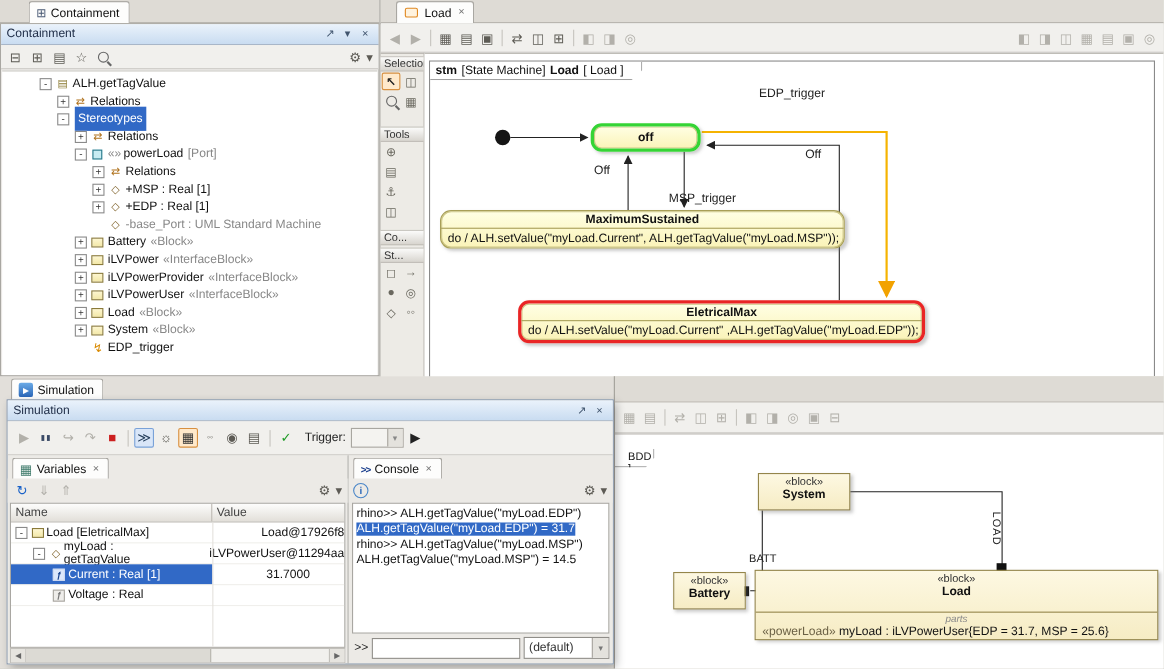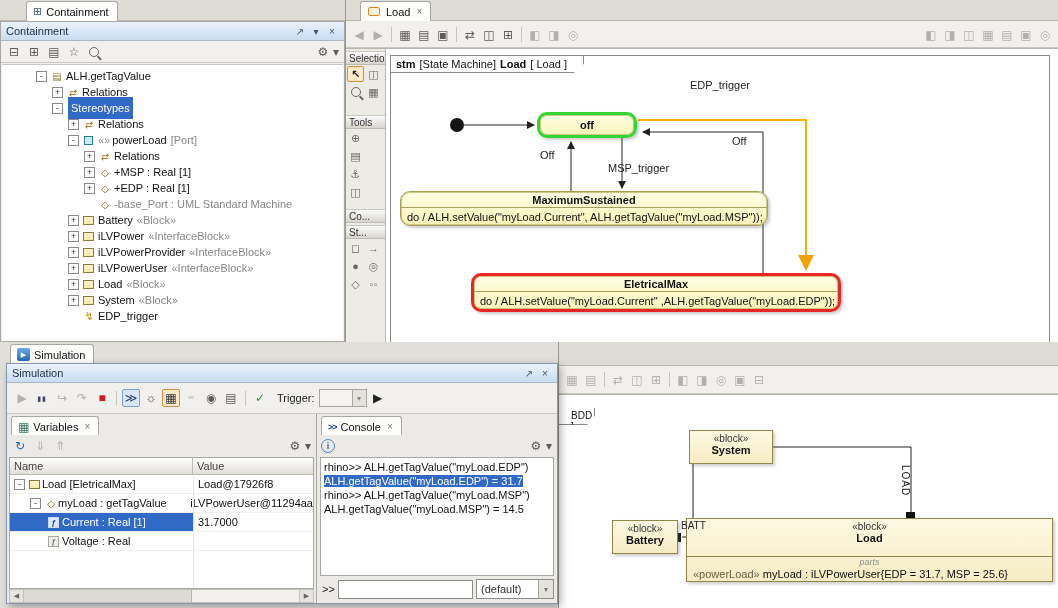--- a/index.html
+++ b/index.html
@@ -102,21 +102,21 @@
   #pane-console{left:310px;right:0;}
   .pane .tabstrip{height:21px;background:#dedbd5;border-bottom:1px solid #b9b6b0;}
   .panetools{position:absolute;left:0;top:21px;right:0;height:22px;display:flex;align-items:center;gap:2px;padding:0 4px;background:#eceae6;}
   .vtable{position:absolute;left:2px;right:2px;top:43px;bottom:14px;background:#fff;border:1px solid #a9a7a2;overflow:hidden;}
   .vhead{display:flex;height:17px;background:linear-gradient(#fdfdfc,#e2dfd9);border-bottom:1px solid #bdbab4;color:#444;}
   .vhead .hc1{width:183px;border-right:1px solid #bdbab4;padding:2px 0 0 4px;}
   .vhead .hc2{flex:1;padding:2px 0 0 4px;}
   .vcoldiv{position:absolute;left:183px;top:17px;bottom:0;width:1px;background:#e4e2dd;}
   .vrow{display:flex;height:19px;align-items:center;border-bottom:1px solid #f0efec;}
   .vname{width:183px;display:flex;align-items:center;height:100%;}
-  .vval{flex:1;padding-left:5px;}
+  .vval{flex:1;padding-left:5px;margin-left:44px;}
   .vname.sel{background:#3169c6;color:#fff;}
   .vicon{width:11px;height:11px;border:1px solid #7b96cc;background:#dce8fb;color:#16418c;font-size:8px;font-weight:bold;display:inline-flex;align-items:center;justify-content:center;flex:none;margin-right:3px;font-style:italic;}
   .vname.sel .vicon{border-color:#cdd9f0;}
   .hscroll{position:absolute;left:2px;right:2px;bottom:0;height:14px;background:#f1f0ed;border:1px solid #c2c0bb;display:flex;align-items:center;}
   .sbtn{width:14px;height:12px;display:flex;align-items:center;justify-content:center;font-size:7px;color:#666;background:#e6e4df;border-right:1px solid #c2c0bb;}
   .sbtn.right{border-left:1px solid #c2c0bb;border-right:none;}
   .sthumb{width:168px;height:12px;background:#dcdad4;border-right:1px solid #b8b6b0;}
   .strack{flex:1;}
   .coutput{position:absolute;left:3px;right:3px;top:43px;bottom:27px;background:#fff;border:1px solid #a9a7a2;padding:2px 0;overflow:hidden;}
   .cline{padding:1px 3px;white-space:nowrap;}
@@ -361,21 +361,21 @@
       <div class="state" id="st-ms">
         <div class="sname">MaximumSustained</div>
         <div class="sdo">do / ALH.setValue("myLoad.Current", ALH.getTagValue("myLoad.MSP"));</div>
       </div>
       <div class="state" id="st-em">
         <div class="sname">EletricalMax</div>
         <div class="sdo">do / ALH.setValue("myLoad.Current" ,ALH.getTagValue("myLoad.EDP"));</div>
       </div>
       <span class="tlabel" style="left:304px;top:30px">EDP_trigger</span>
       <span class="tlabel" style="left:154px;top:100px">Off</span>
-      <span class="tlabel" style="left:222px;top:113px">MSP_trigger</span>
+      <span class="tlabel" style="left:222px;top:126px">MSP_trigger</span>
       <span class="tlabel" style="left:346px;top:86px">Off</span>
     </div>
   </section>
 
   <section id="win-bdd">
     <div class="bband"></div>
     <div class="dtoolbar">
       <span class="tbi dis">▦</span>
       <span class="tbi dis">▤</span>
       <span class="sep"></span>
@@ -411,21 +411,21 @@
           <div class="bname">Load</div>
         </div>
         <div class="partc">
           <span class="comp-label">parts</span>
           <div class="partline">
             <span class="pstereo">«powerLoad»</span>
             <span>myLoad : iLVPowerUser{EDP = 31.7, MSP = 25.6}</span>
           </div>
         </div>
       </div>
-      <span class="blabel" style="left:122px;top:125px">BATT</span>
+      <span class="blabel" style="left:122px;top:108px">BATT</span>
       <span class="vlabel">LOAD</span>
     </div>
   </section>
 
   <section id="win-sim">
     <div class="tabstrip">
       <div class="tab" style="margin-left:4px;">
         <span class="simtabicon">▶</span>
         <span>Simulation</span>
       </div>

